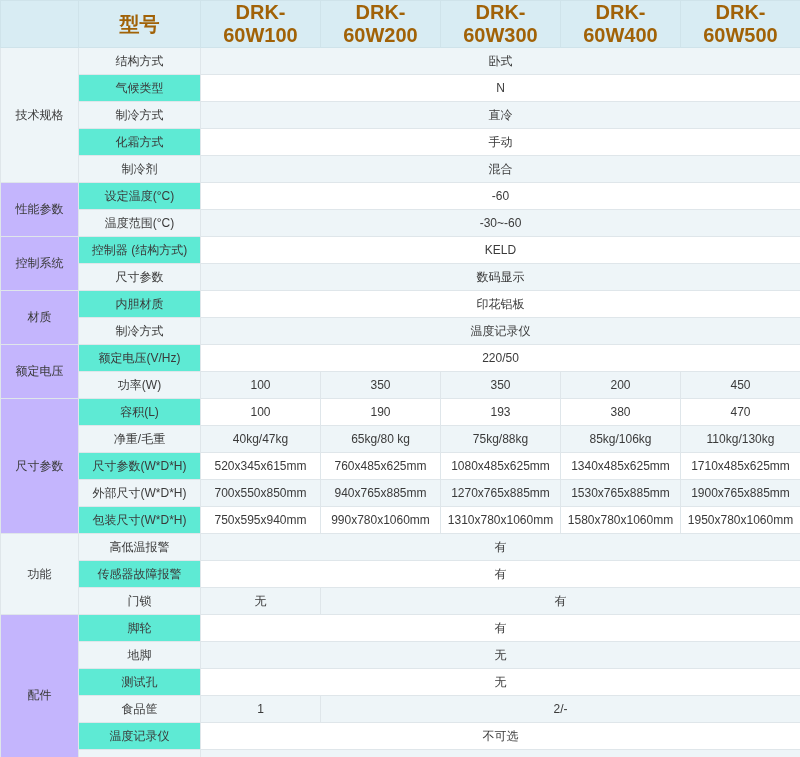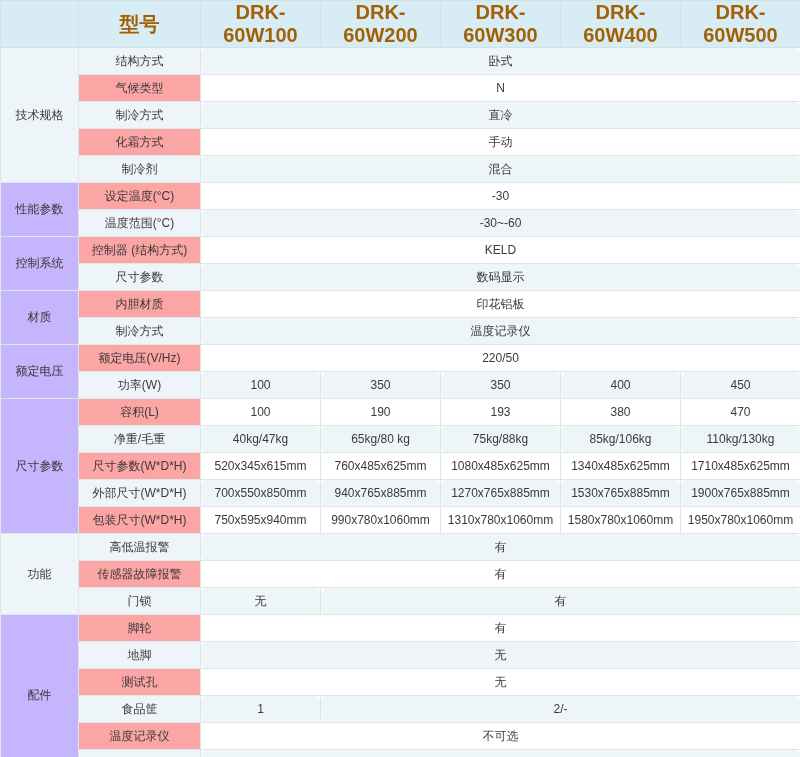--- a/index.html
+++ b/index.html
@@ -40,28 +40,27 @@
   }
   
   td.group {
     background: #c4b5fd;
     color: #3a3a3a;
     font-size: 12px;
     border-left: none;
   }
   
   td.attr {
-    background: #fca5a5;
+    background: #5eead4;
     color: #3a3a3a;
     font-size: 12px;
   }
   
   td.val {
     background: #ffffff;
-    border-radius: 6px;
   }
   tr.shade td.attr, tr.shade td.val, tr.shade td.group {
     background: #eef5f8;
   }
   col.c0 { width: 78px; }
   col.c1 { width: 122px; }
   col.cv { width: 120px; }
 </style>
 </head>
 <body>
@@ -105,21 +104,21 @@
         <td class="attr">化霜方式</td>
         <td class="val" colspan="5">手动</td>
       </tr>
       <tr class="shade">
         <td class="attr">制冷剂</td>
         <td class="val" colspan="5">混合</td>
       </tr>
       <tr>
         <td class="group" rowspan="2">性能参数</td>
         <td class="attr">设定温度(°C)</td>
-        <td class="val" colspan="5">-30</td>
+        <td class="val" colspan="5">-60</td>
       </tr>
       <tr class="shade">
         <td class="attr">温度范围(°C)</td>
         <td class="val" colspan="5">-30~-60</td>
       </tr>
       <tr>
         <td class="group" rowspan="2">控制系统</td>
         <td class="attr">控制器 (结构方式)</td>
         <td class="val" colspan="5">KELD</td>
       </tr>
@@ -139,21 +138,21 @@
       <tr>
         <td class="group" rowspan="2">额定电压</td>
         <td class="attr">额定电压(V/Hz)</td>
         <td class="val" colspan="5">220/50</td>
       </tr>
       <tr class="shade">
         <td class="attr">功率(W)</td>
         <td class="val">100</td>
         <td class="val">350</td>
         <td class="val">350</td>
-        <td class="val">400</td>
+        <td class="val">200</td>
         <td class="val">450</td>
       </tr>
       <tr>
         <td class="group" rowspan="5">尺寸参数</td>
         <td class="attr">容积(L)</td>
         <td class="val">100</td>
         <td class="val">190</td>
         <td class="val">193</td>
         <td class="val">380</td>
         <td class="val">470</td>

